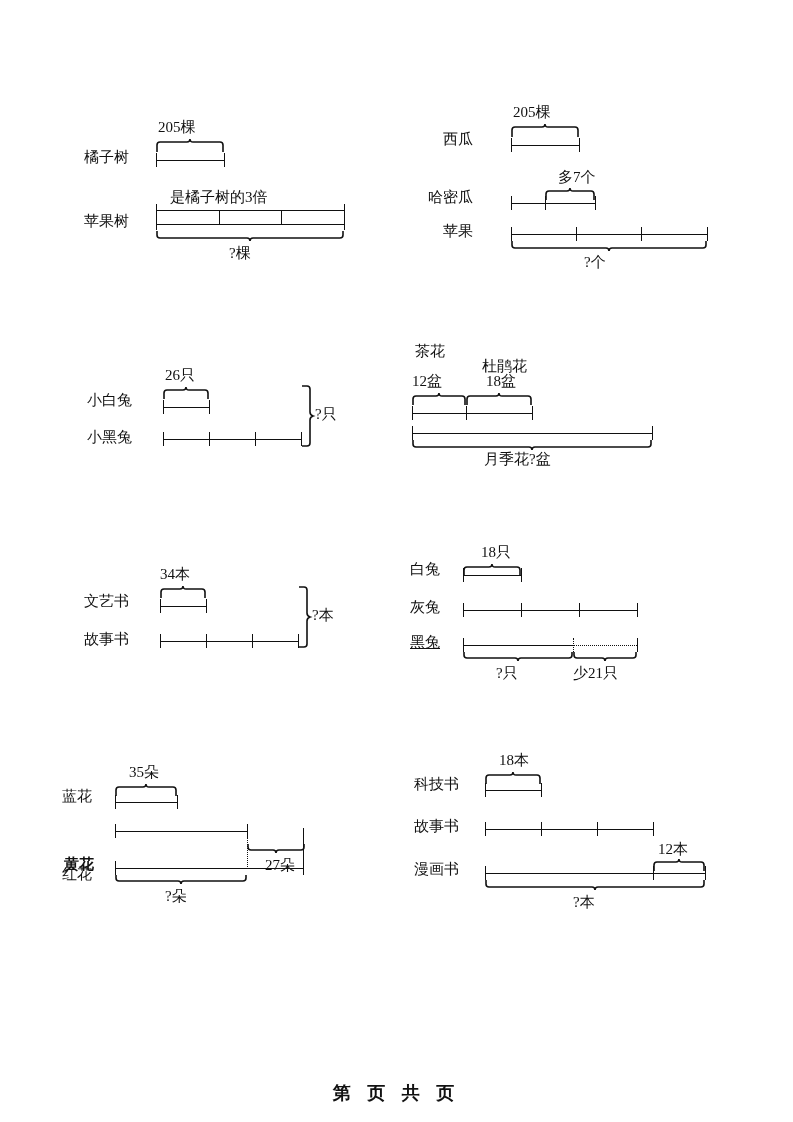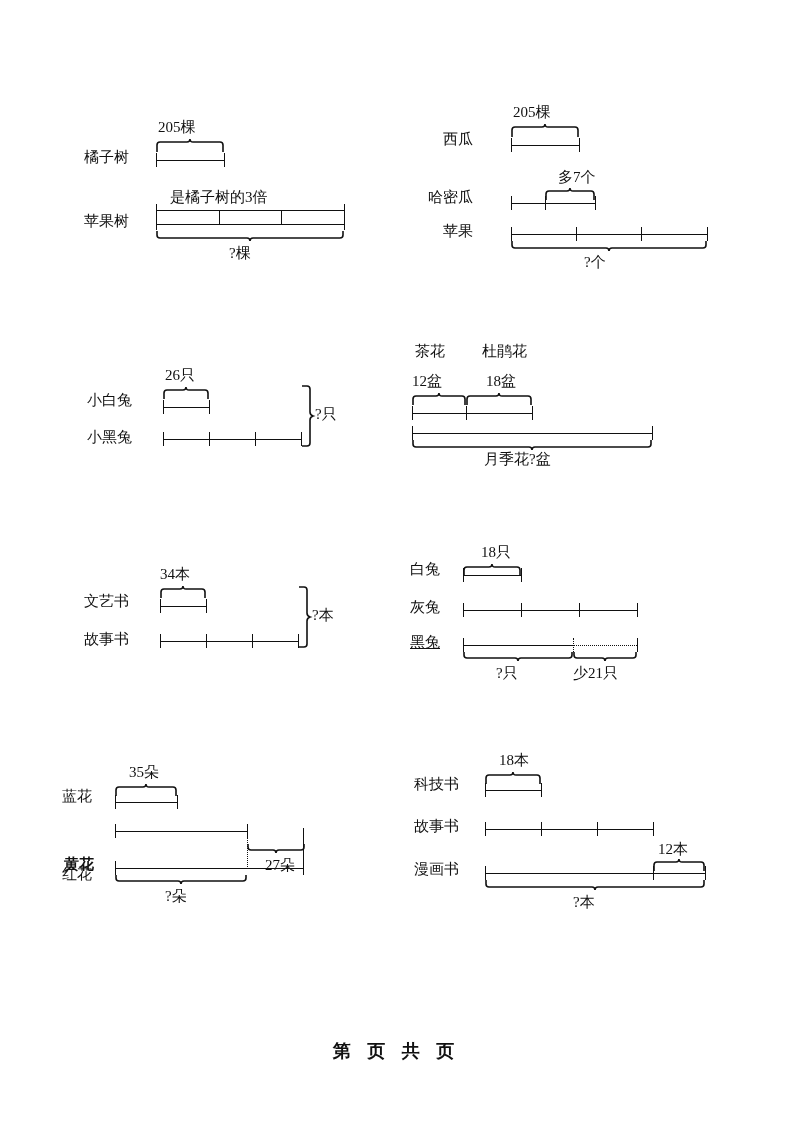--- a/index.html
+++ b/index.html
@@ -158,21 +158,21 @@
     <div class="brace" style="left:300px; top:385px;">
       <svg width="14" height="62" viewBox="0 0 14 62">
         <path d="M2,1 L7,1 Q10,1 10,4 L10,27 Q10,30 13,31 Q10,32 10,35 L10,58 Q10,61 7,61 L2,61" fill="none" stroke="#111" stroke-width="1.6"></path>
       </svg>
     </div>
     <div class="lbl" style="left:315px; top:407px;">?只</div>
   </div>
 
   <div>
     <div class="lbl" style="left:415px; top:344px;">茶花</div>
-    <div class="lbl" style="left:482px; top:344px;text-align:right;">杜鹃花</div>
+    <div class="lbl" style="left:482px; top:359px;text-align:right;">杜鹃花</div>
     <div class="lbl" style="left:412px; top:374px;">12盆</div>
     <div class="lbl" style="left:486px; top:374px;">18盆</div>
 
     <div class="brace" style="left:412px; top:395px;">
       <svg width="54" height="11" viewBox="0 0 54 11">
         <path d="M1,10 L1,4 Q1,1 4,1 L24,1 Q27,1 27,-2 Q27,1 30,1 L50,1 Q53,1 53,4 L53,10" fill="none" stroke="#111" stroke-width="1.6"></path>
       </svg>
     </div>
     <div class="brace" style="left:466px; top:395px;">
       <svg width="66" height="11" viewBox="0 0 66 11">
@@ -335,15 +335,15 @@
     <div class="tick" style="left:705px; top:866px; height:14px;"></div>
 
     <div class="brace" style="left:485px; top:879px;">
       <svg width="220" height="14" viewBox="0 0 220 14">
         <path d="M1,1 L1,5 Q1,8 4,8 L107,8 Q110,8 110,11 Q110,8 113,8 L216,8 Q219,8 219,5 L219,1" fill="none" stroke="#111" stroke-width="1.6"></path>
       </svg>
     </div>
     <div class="lbl" style="left:573px; top:895px;">?本</div>
   </div>
 
-  <div class="footer" style="top:1039px;">第 页 共 页</div>
+  <div class="footer" style="top:1081px;">第 页 共 页</div>
 
 </div>
 
 </body></html>

